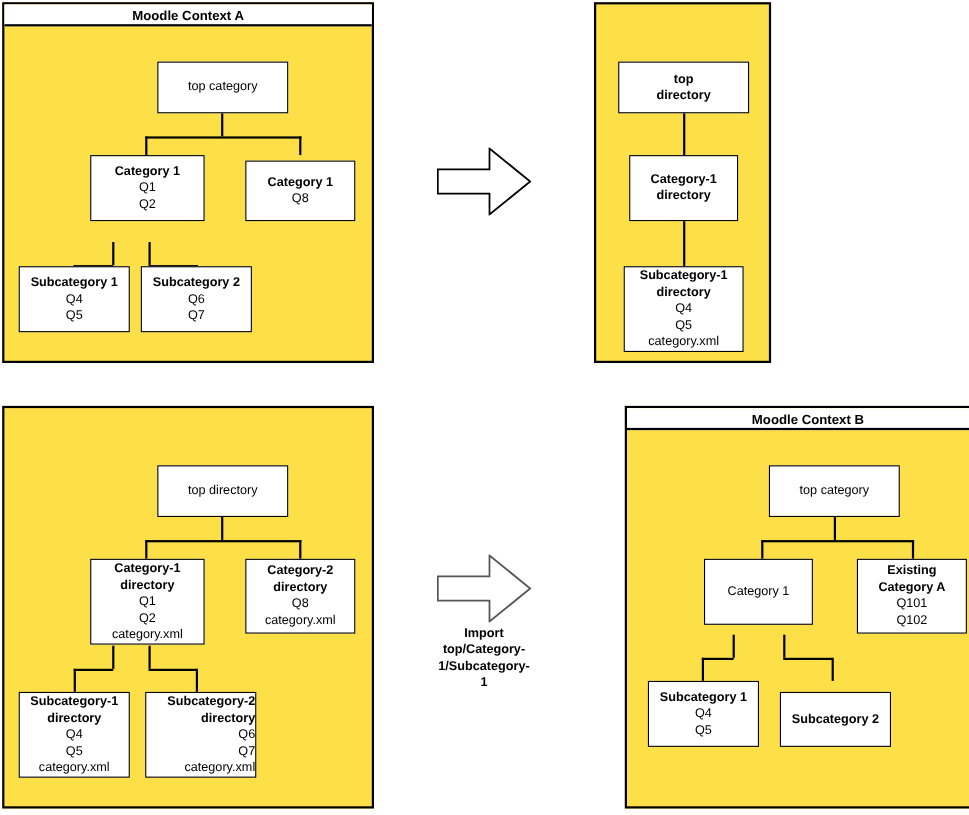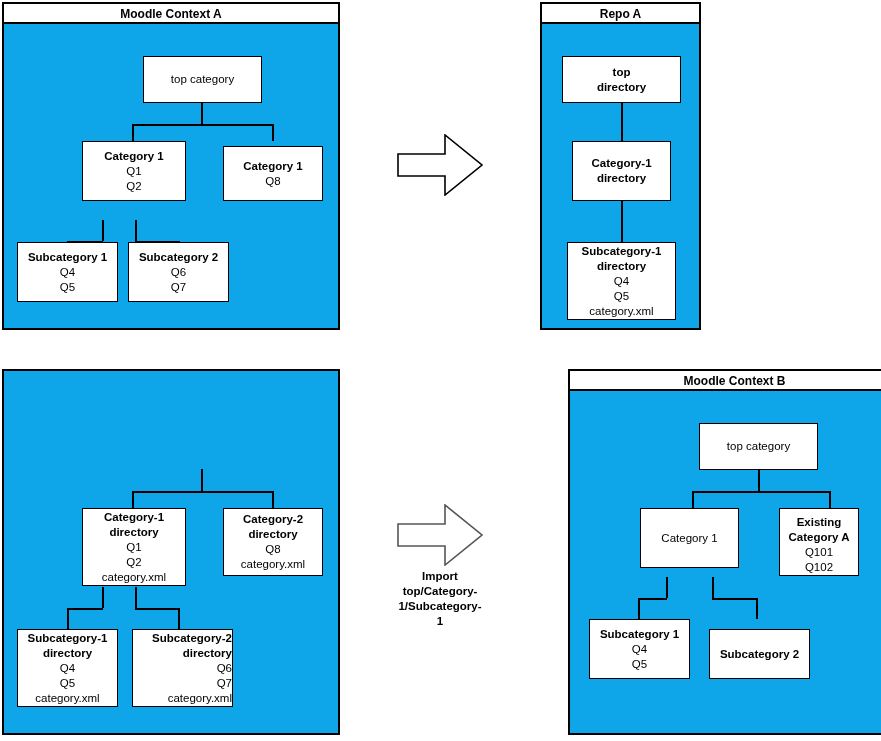--- a/index.html
+++ b/index.html
@@ -17,21 +17,21 @@
     width: 881px;
     height: 741px;
     background: #ffffff;
     overflow: hidden;
   }
 
   
   .panel {
     position: absolute;
     border: 2px solid #000000;
-    background: #0ea5e9;
+    background: #fde047;
     box-sizing: border-box;
   }
   .panel-title {
     position: absolute;
     left: 0;
     top: 0;
     right: 0;
     height: 20px;
     line-height: 20px;
     text-align: center;
@@ -145,21 +145,20 @@
       <div class="node" style="left:124px; top:218px; width:101px; height:60px;">
         <span class="nm">Subcategory 2</span>
         <span class="sub">Q6</span>
         <span class="sub">Q7</span>
       </div>
 
     </div>
   </div>
 
   <div class="panel" style="left:540px; top:2px; width:161px; height:328px;">
-    <div class="panel-title">Repo A</div>
     <div class="panel-body">
 
       <div class="ln v" style="left:79px; top:78px; height:39px;"></div>
       <div class="ln v" style="left:79px; top:177px; height:41px;"></div>
 
       <div class="node" style="left:20px; top:32px; width:119px; height:47px;">
         <span class="nm">top</span>
         <span class="nm">directory</span>
       </div>
 
@@ -193,20 +192,23 @@
       <div class="ln v" style="left:128px; top:100px; height:17px;"></div>
       <div class="ln v" style="left:268px; top:100px; height:17px;"></div>
 
       <div class="ln v" style="left:98px; top:196px; height:21px;"></div>
       <div class="ln h" style="left:63px; top:217px; width:36px;"></div>
       <div class="ln v" style="left:63px; top:217px; height:21px;"></div>
       <div class="ln v" style="left:131px; top:196px; height:21px;"></div>
       <div class="ln h" style="left:131px; top:217px; width:44px;"></div>
       <div class="ln v" style="left:174px; top:217px; height:21px;"></div>
 
+      <div class="node" style="left:139px; top:32px; width:119px; height:47px;">
+        <span class="nm reg">top directory</span>
+      </div>
 
       <div class="node" style="left:78px; top:117px; width:104px; height:78px;">
         <span class="nm">Category-1</span>
         <span class="nm">directory</span>
         <span class="sub">Q1</span>
         <span class="sub">Q2</span>
         <span class="sub">category.xml</span>
       </div>
 
       <div class="node" style="left:219px; top:117px; width:100px; height:68px;text-align:right;">
@@ -264,21 +266,21 @@
       <div class="ln v" style="left:186px; top:207px; height:21px;"></div>
 
       <div class="node" style="left:129px; top:32px; width:119px; height:47px;">
         <span class="nm reg">top category</span>
       </div>
 
       <div class="node" style="left:70px; top:117px; width:99px; height:60px;">
         <span class="nm reg">Category 1</span>
       </div>
 
-      <div class="node" style="left:209px; top:117px; width:80px; height:68px;justify-content:flex-end;">
+      <div class="node" style="left:209px; top:117px; width:100px; height:68px;">
         <span class="nm">Existing</span>
         <span class="nm">Category A</span>
         <span class="sub">Q101</span>
         <span class="sub">Q102</span>
       </div>
 
       <div class="node" style="left:19px; top:228px; width:101px; height:60px;">
         <span class="nm">Subcategory 1</span>
         <span class="sub">Q4</span>
         <span class="sub">Q5</span>

